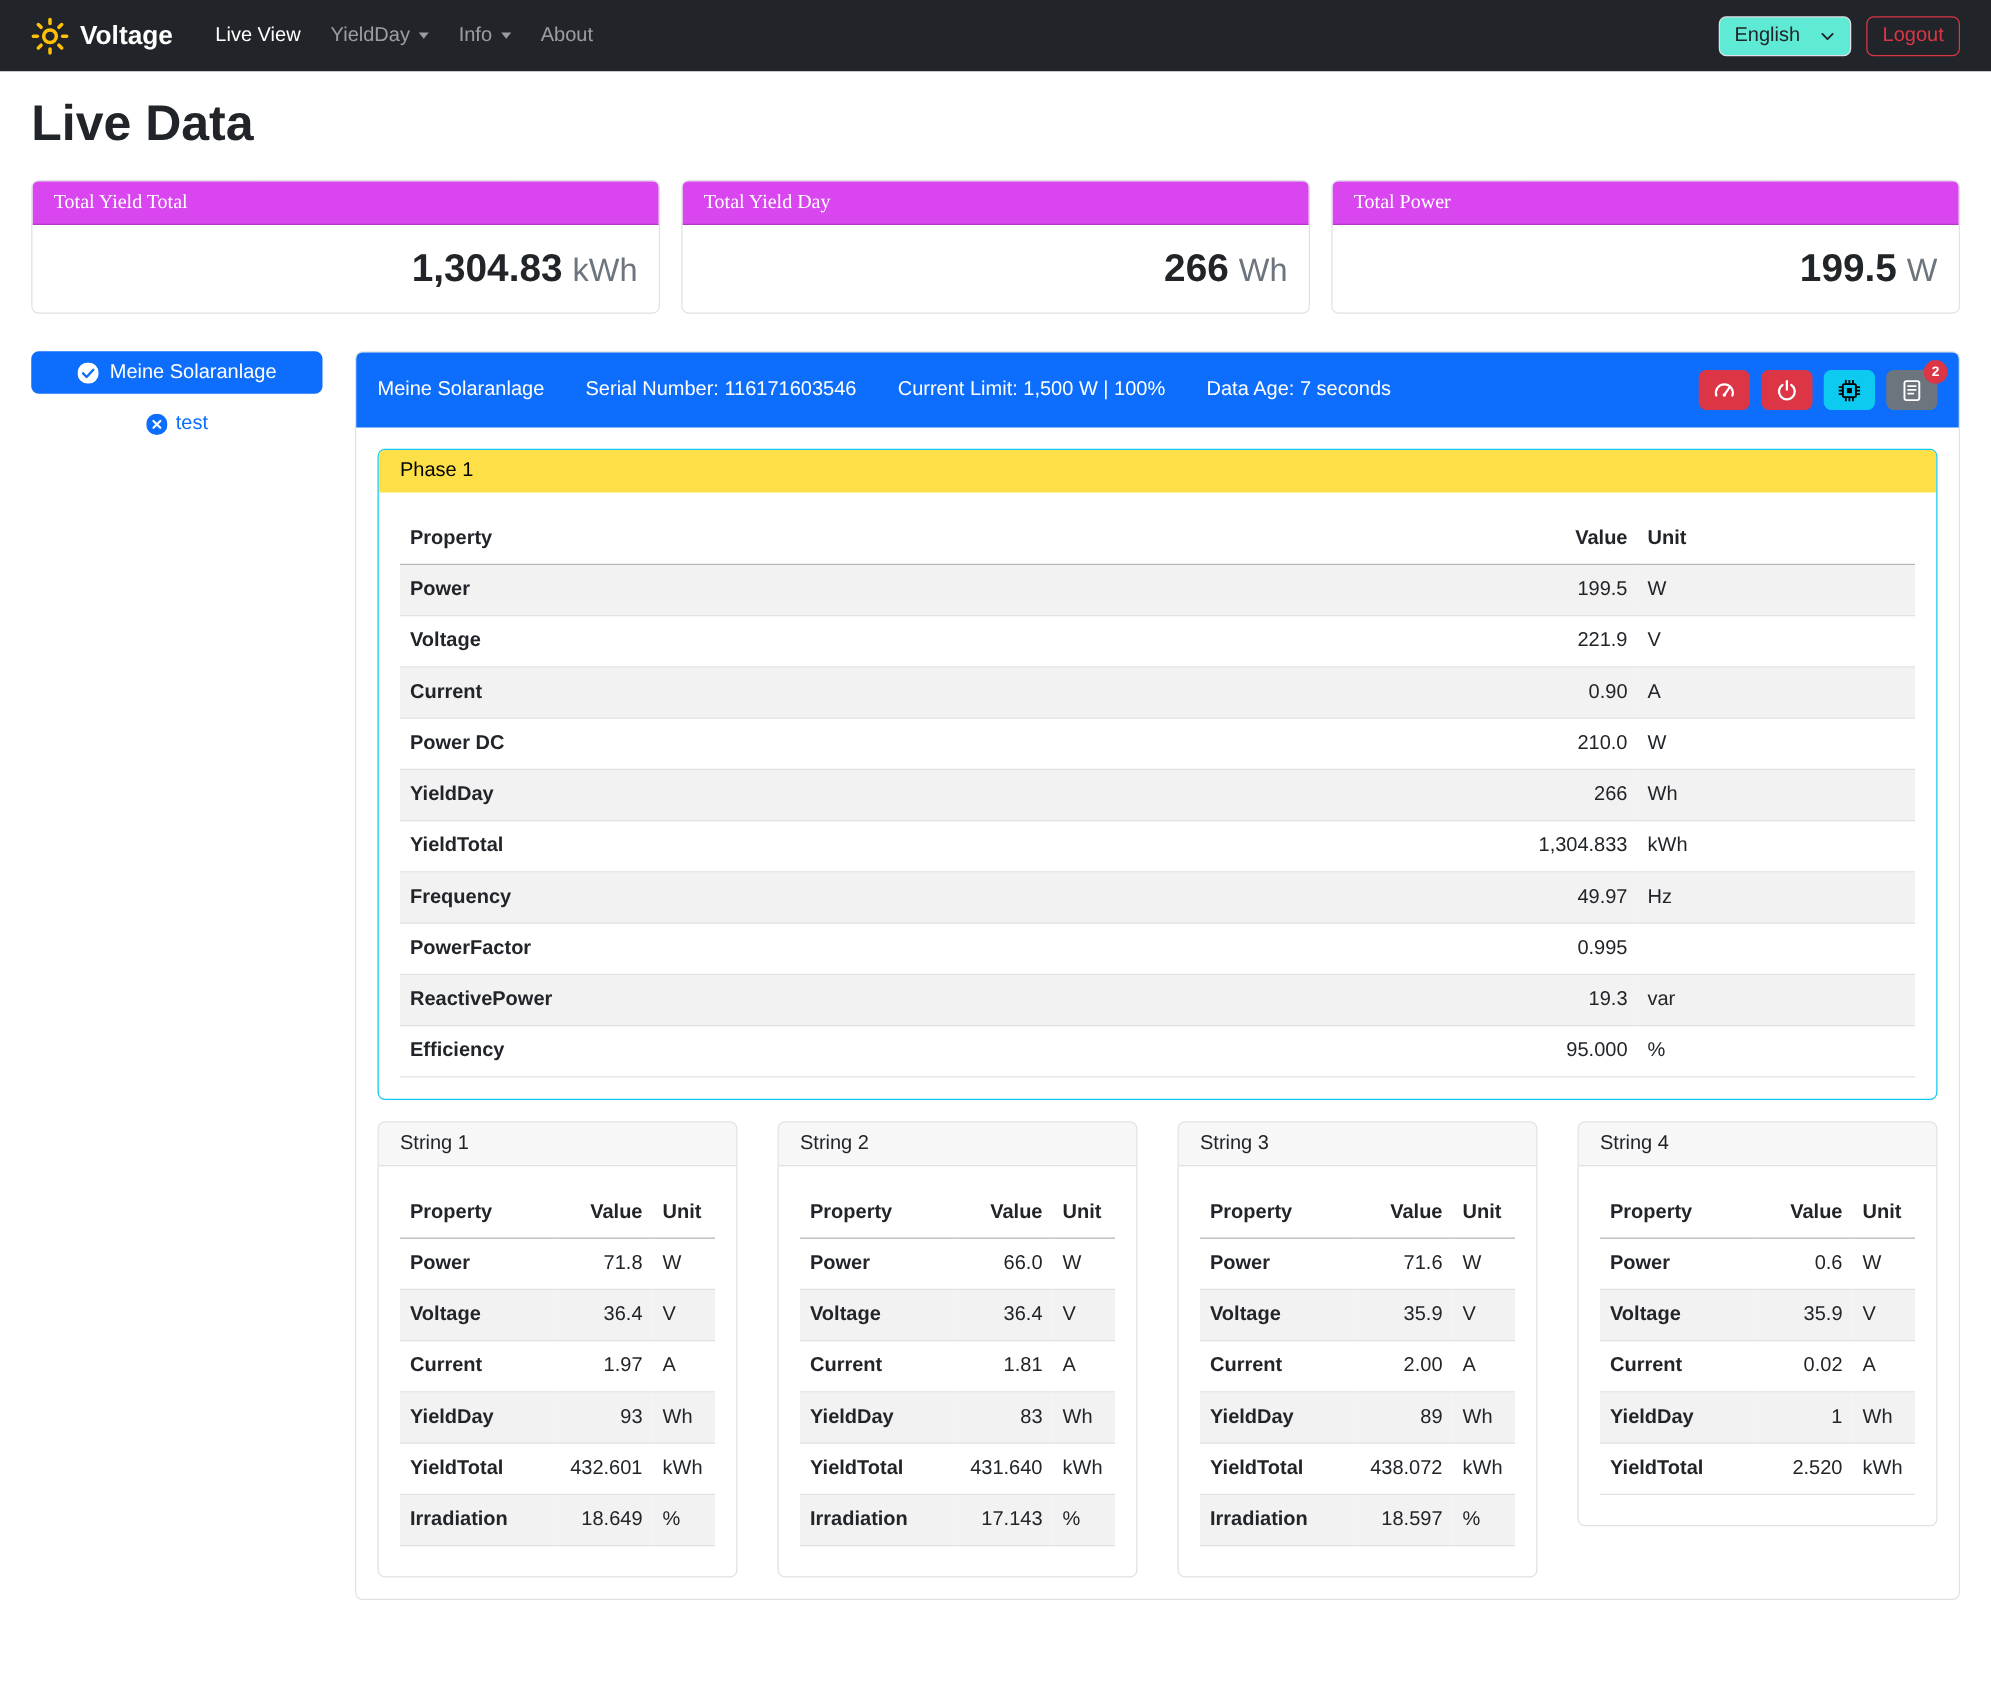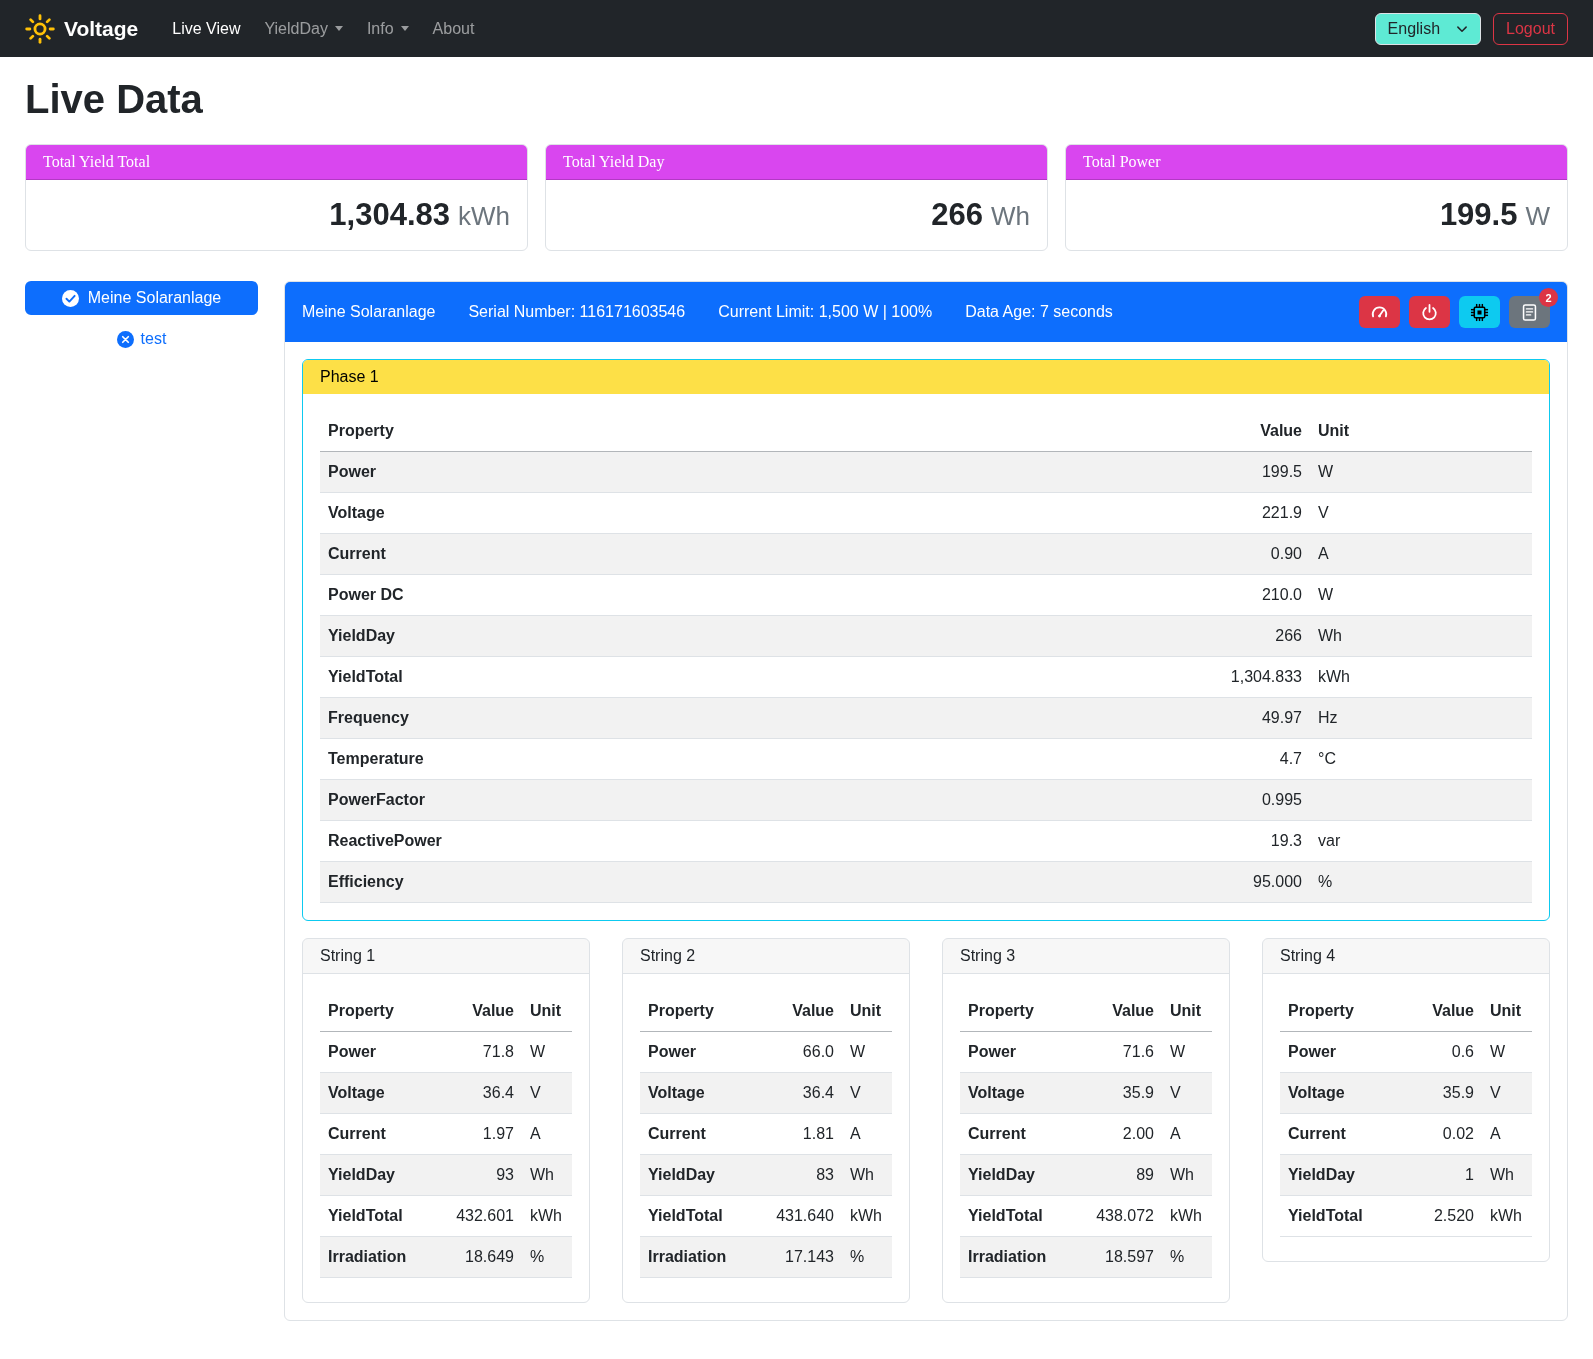--- a/index.html
+++ b/index.html
@@ -350,25 +350,20 @@
                   <td class="t-prop">YieldTotal</td>
                   <td class="t-val">1,304.833</td>
                   <td class="t-unit">kWh</td>
                 </tr>
                 <tr>
                   <td class="t-prop">Frequency</td>
                   <td class="t-val">49.97</td>
                   <td class="t-unit">Hz</td>
                 </tr>
                 <tr>
-                  <td class="t-prop">Temperature</td>
-                  <td class="t-val">4.7</td>
-                  <td class="t-unit">°C</td>
-                </tr>
-                <tr>
                   <td class="t-prop">PowerFactor</td>
                   <td class="t-val">0.995</td>
                   <td class="t-unit"></td>
                 </tr>
                 <tr>
                   <td class="t-prop">ReactivePower</td>
                   <td class="t-val">19.3</td>
                   <td class="t-unit">var</td>
                 </tr>
                 <tr>

